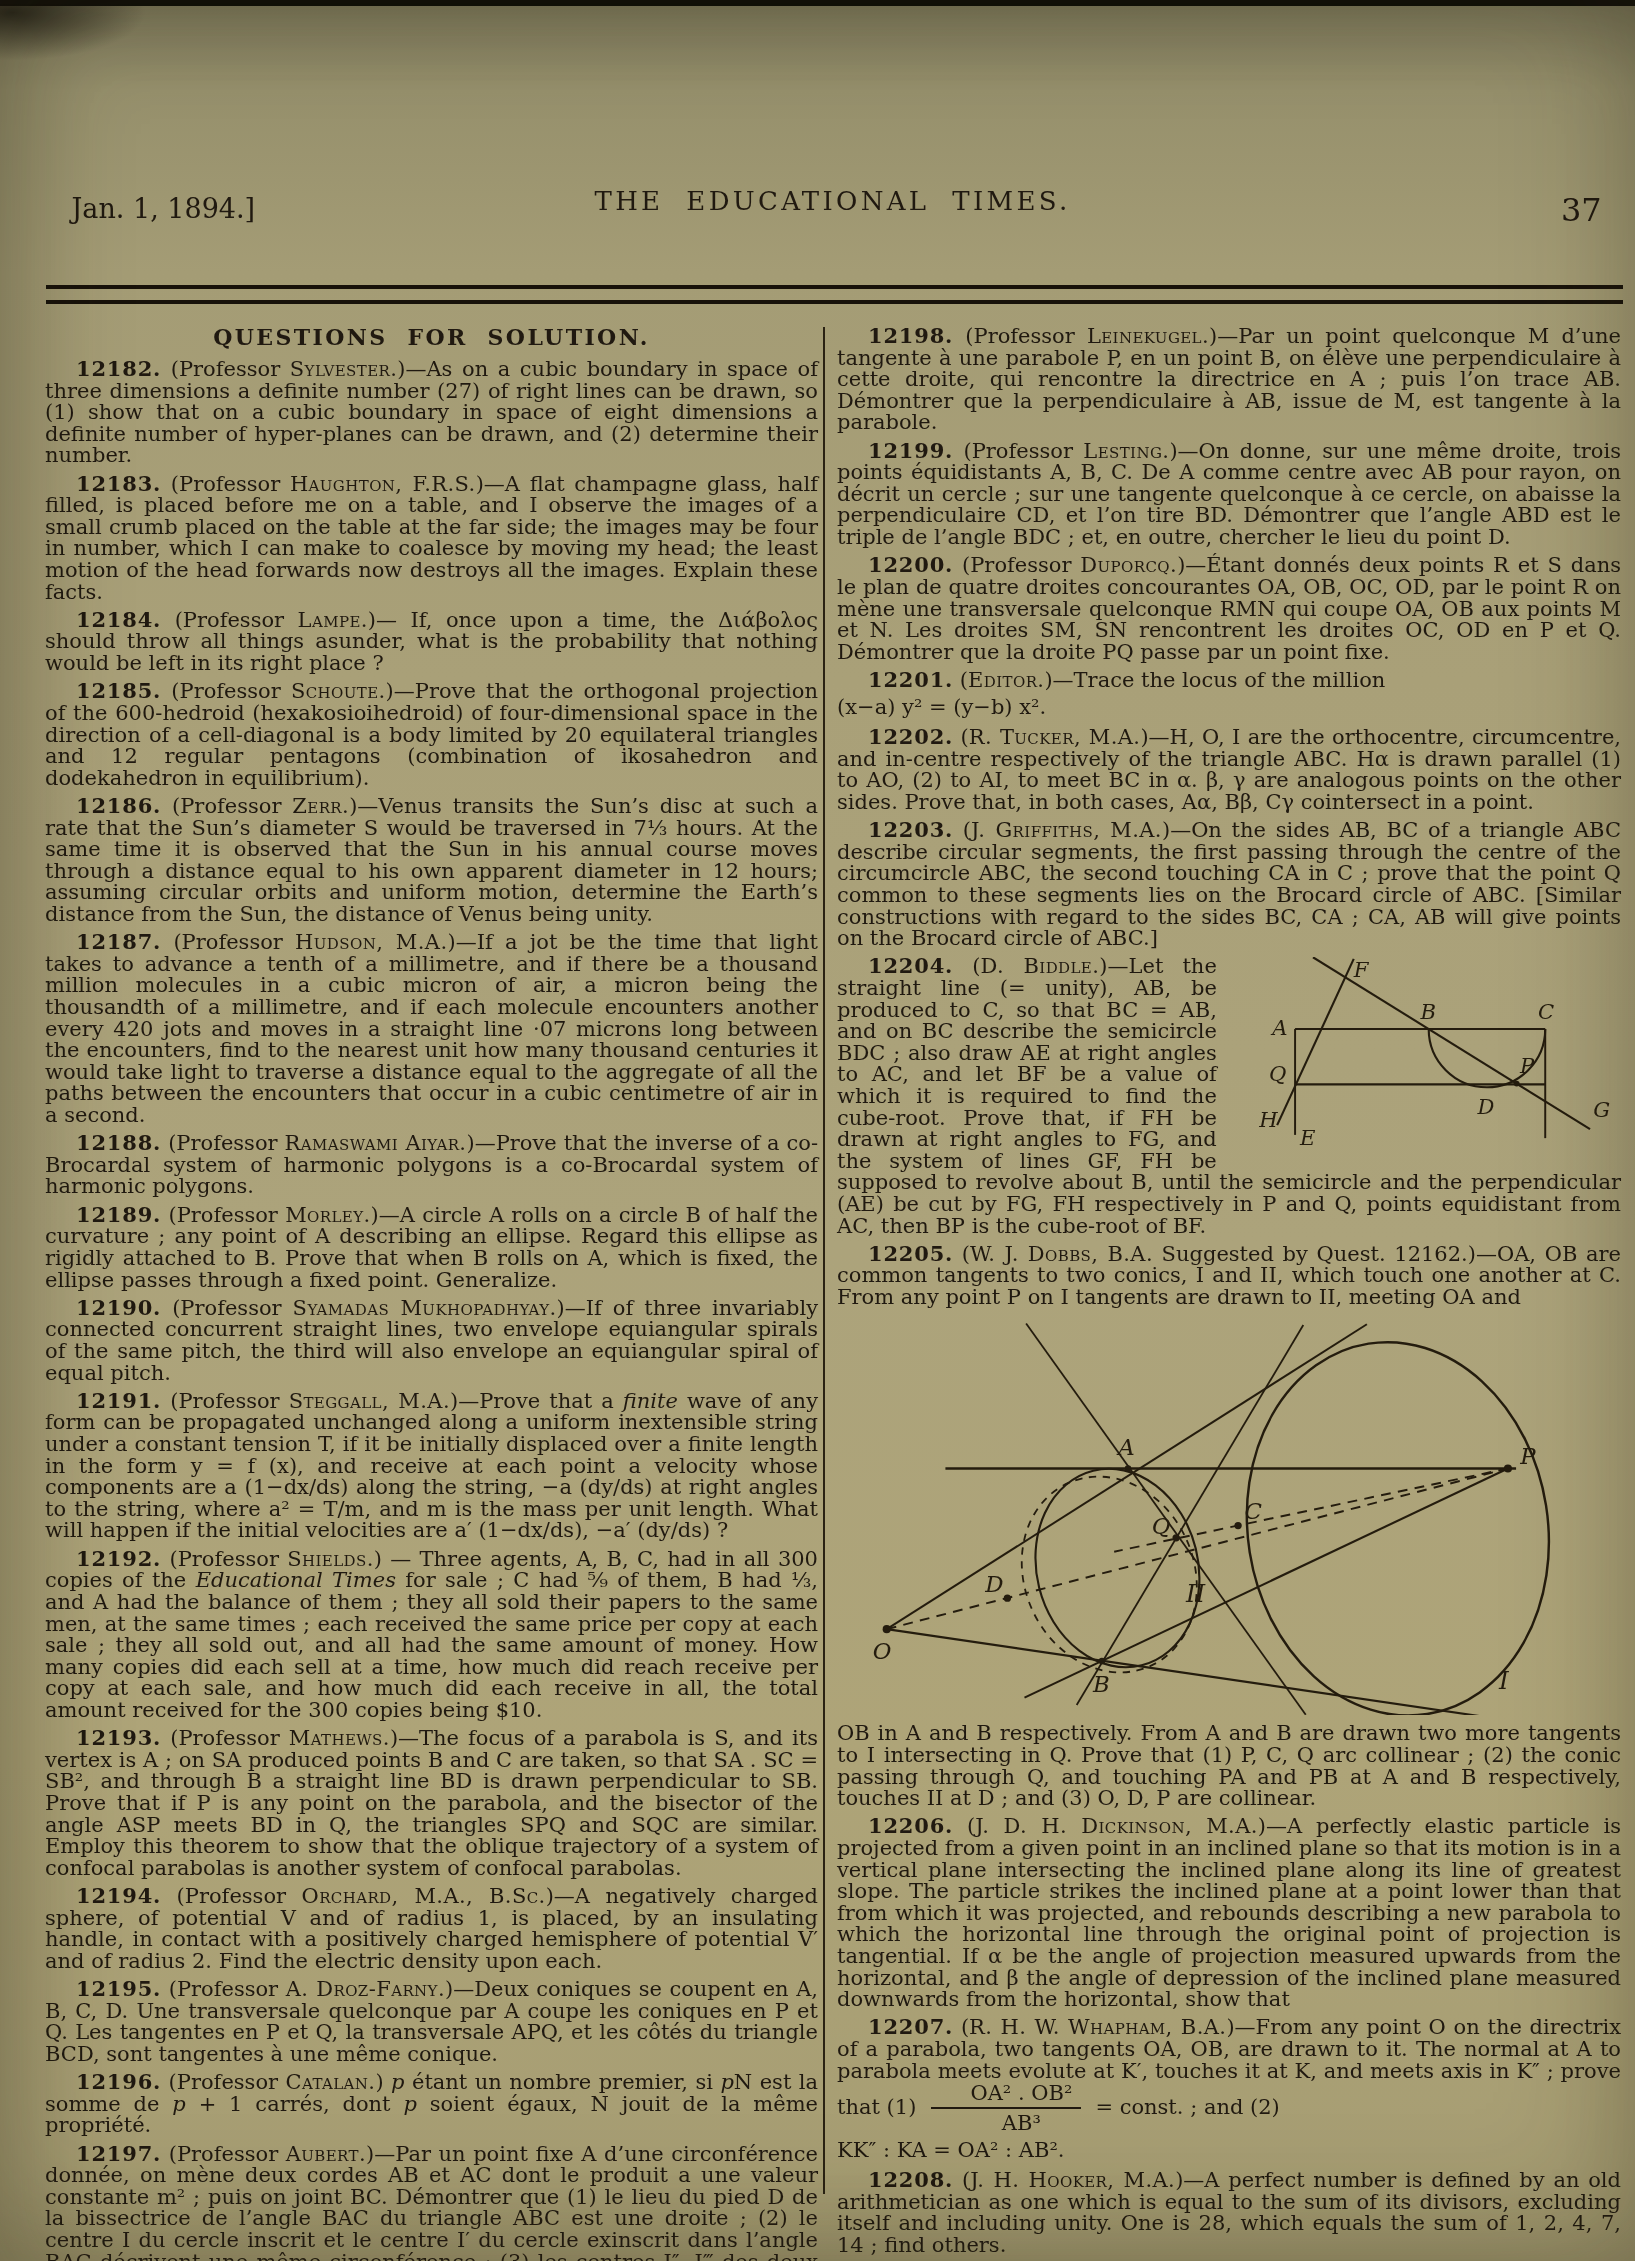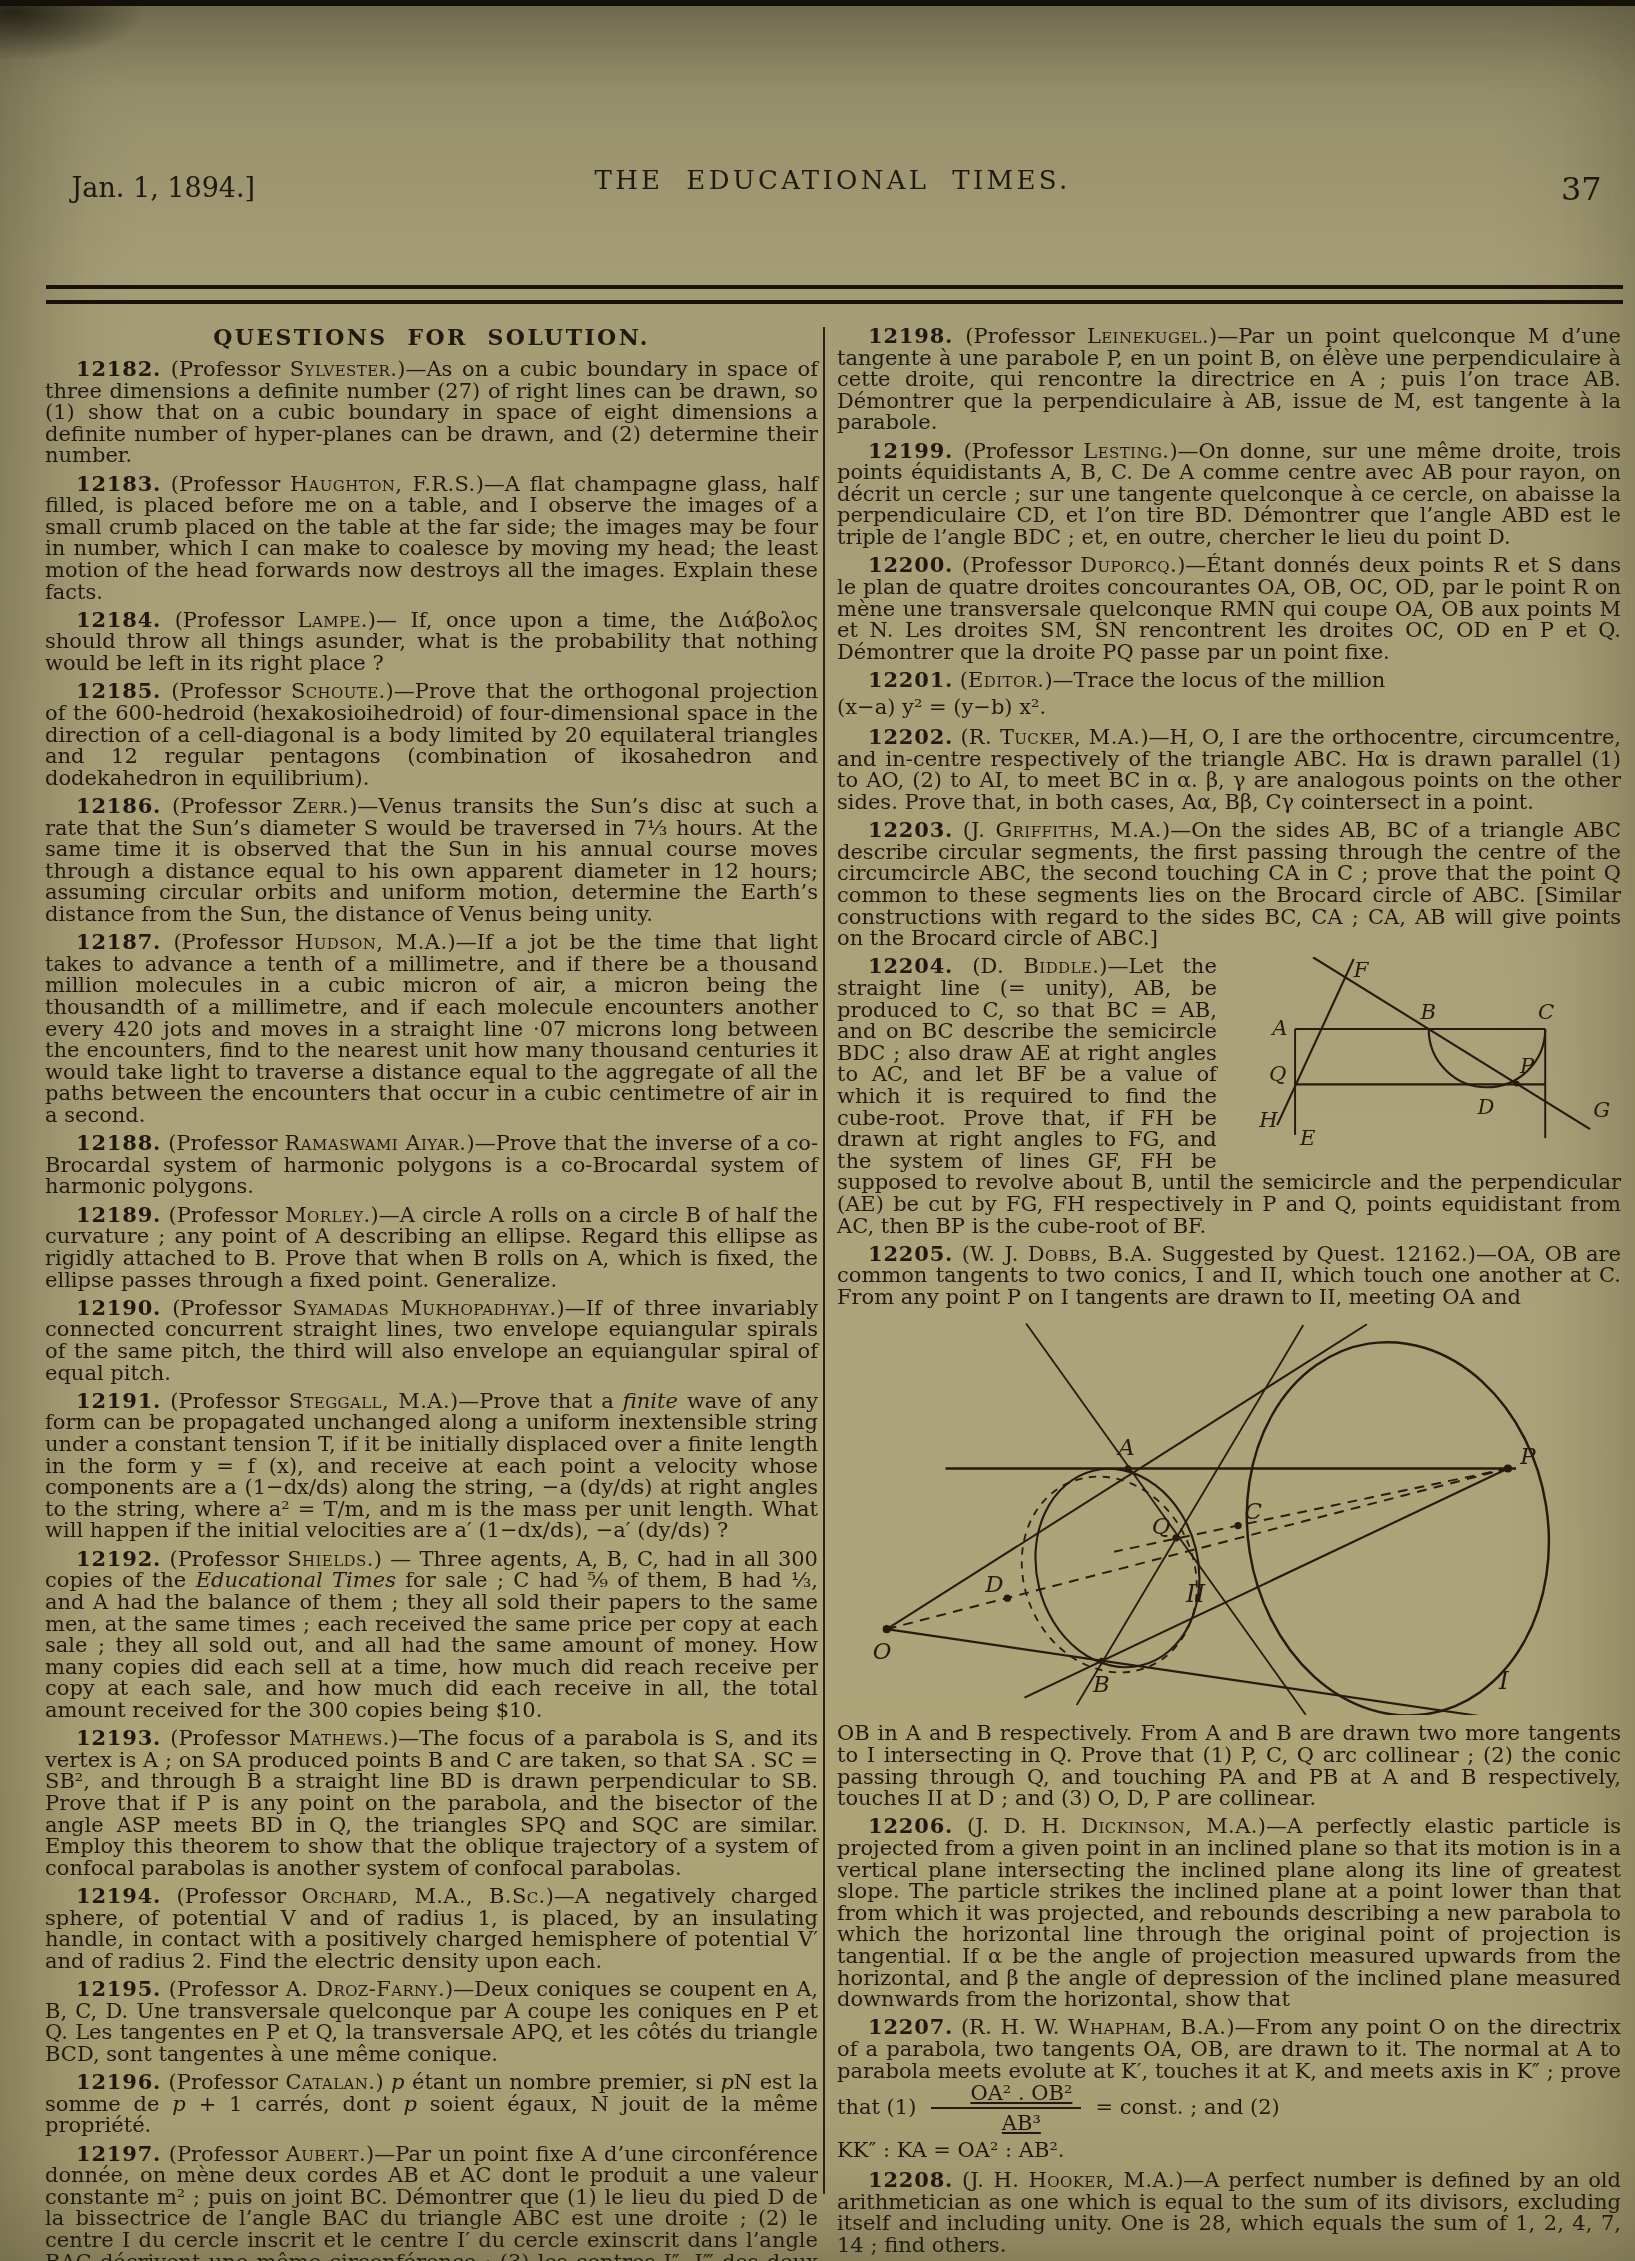--- a/index.html
+++ b/index.html
@@ -4,40 +4,40 @@
 <style>
   html,body{margin:0;padding:0;background:#6e6954;}
   .page{position:relative;width:1636px;height:2261px;overflow:hidden;
     background:linear-gradient(180deg,#7f7a5c 0%,#96906c 4%,#a49c75 12%,#a9a078 30%,#aca37b 55%,#aea478 78%,#a59c72 100%);
     font-family:"DejaVu Serif","Liberation Serif",serif;color:#201910;}
   .page::after{content:"";position:absolute;inset:0;pointer-events:none;
     box-shadow:inset 33px 16.3px 98px rgba(40,35,20,.25), inset -24.5px -33px 114px rgba(40,35,20,.22);}
   .top-strip{position:absolute;top:0;left:0;width:100%;height:5.7px;background:#0e0c07;}
   .corner-blot{position:absolute;top:4.1px;left:0;width:147px;height:57px;
     background:radial-gradient(ellipse at 8% 15%,rgba(12,10,5,.75),rgba(12,10,5,0) 70%);}
-  .header{position:absolute;top:165px;left:47px;right:18px;height:57px;}
+  .header{position:absolute;top:186px;left:47px;right:18px;height:57px;}
   .h-date{position:absolute;left:24.5px;top:6.5px;font-size:27px;}
   .h-title{position:absolute;left:0;right:0;top:0;text-align:center;font-size:26px;letter-spacing:3.3px;word-spacing:11.4px;}
   .h-page{position:absolute;right:16.3px;top:4.9px;font-size:32px;}
   .dbl-rule{position:absolute;top:285px;left:46px;right:13px;height:11.4px;
     border-top:4.9px solid #18120a;border-bottom:4.1px solid #18120a;}
   .cols{position:absolute;top:325px;left:45px;width:1579px;font-size:21px;line-height:21.6px;}
   .col-left{position:absolute;left:0;top:0;width:773px;}
   .col-right{position:absolute;left:792px;top:0;width:784px;}
   .col-rule{position:absolute;left:778px;top:1.6px;width:2.4px;height:1867px;background:#2a2213;}
   h2.sect{margin:1.6px 0 9.8px 0;text-align:center;font-size:22px;letter-spacing:2.4px;word-spacing:9.8px;font-weight:bold;}
   p.q{margin:0 0 5.7px 0;text-align:justify;text-indent:31px;}
   p.q.cont{text-indent:0;}
   .qnum{font-weight:bold;letter-spacing:0.8px;}
   .sc{font-variant:small-caps;letter-spacing:0.4px;}
   .qbody i{font-style:italic;margin-top:24px;}
   .formula{text-align:left;margin:1.6px 0 7.3px 0;}
   .figfloat{float:right;width:396px;margin:1.6px 0 4.9px 8.2px;}
   .figblock{margin:6.5px 0 8.2px 0;text-align:center;}
-  .frac{display:inline-block;vertical-align:middle;text-align:center;margin:0 8.2px;line-height:1.08;text-decoration:underline;}
+  .frac{display:inline-block;vertical-align:middle;text-align:center;margin:0 8.2px;line-height:1.08;}
   .frac .fn{display:block;padding:0 8.2px 2.4px;border-bottom:2.4px solid #201910;}
   .frac .fd{display:block;padding:2.4px 8.2px 0;}
   svg{display:block;}
   svg .ln{stroke:#241c0e;fill:none;}
   svg text{fill:#241c0e;font-family:"DejaVu Serif","Liberation Serif",serif;font-style:italic;}
 </style>
 </head>
 <body>
 
 <div class="page">

